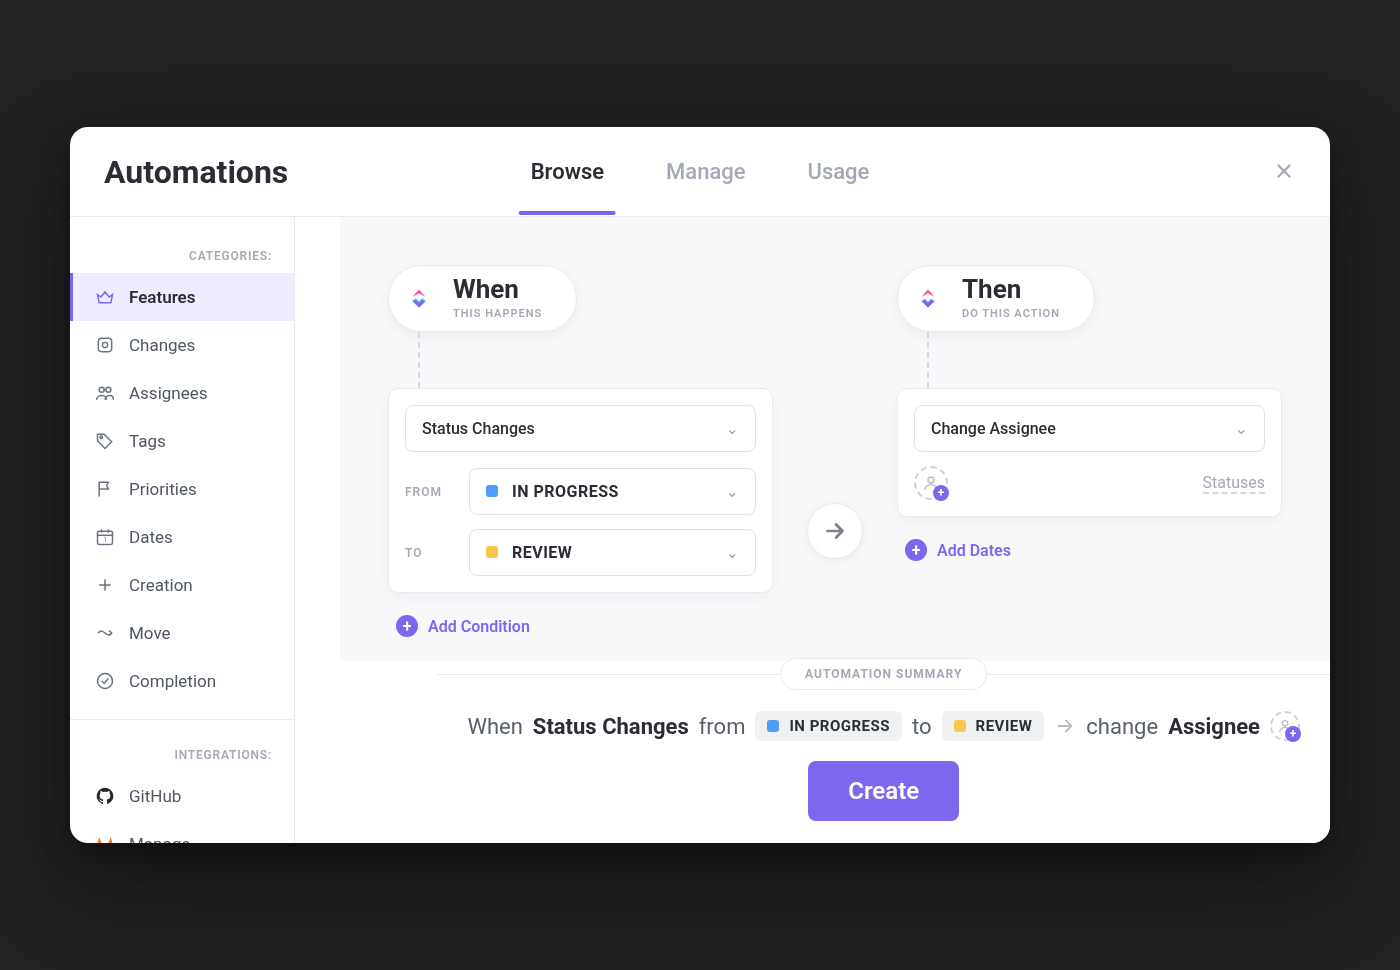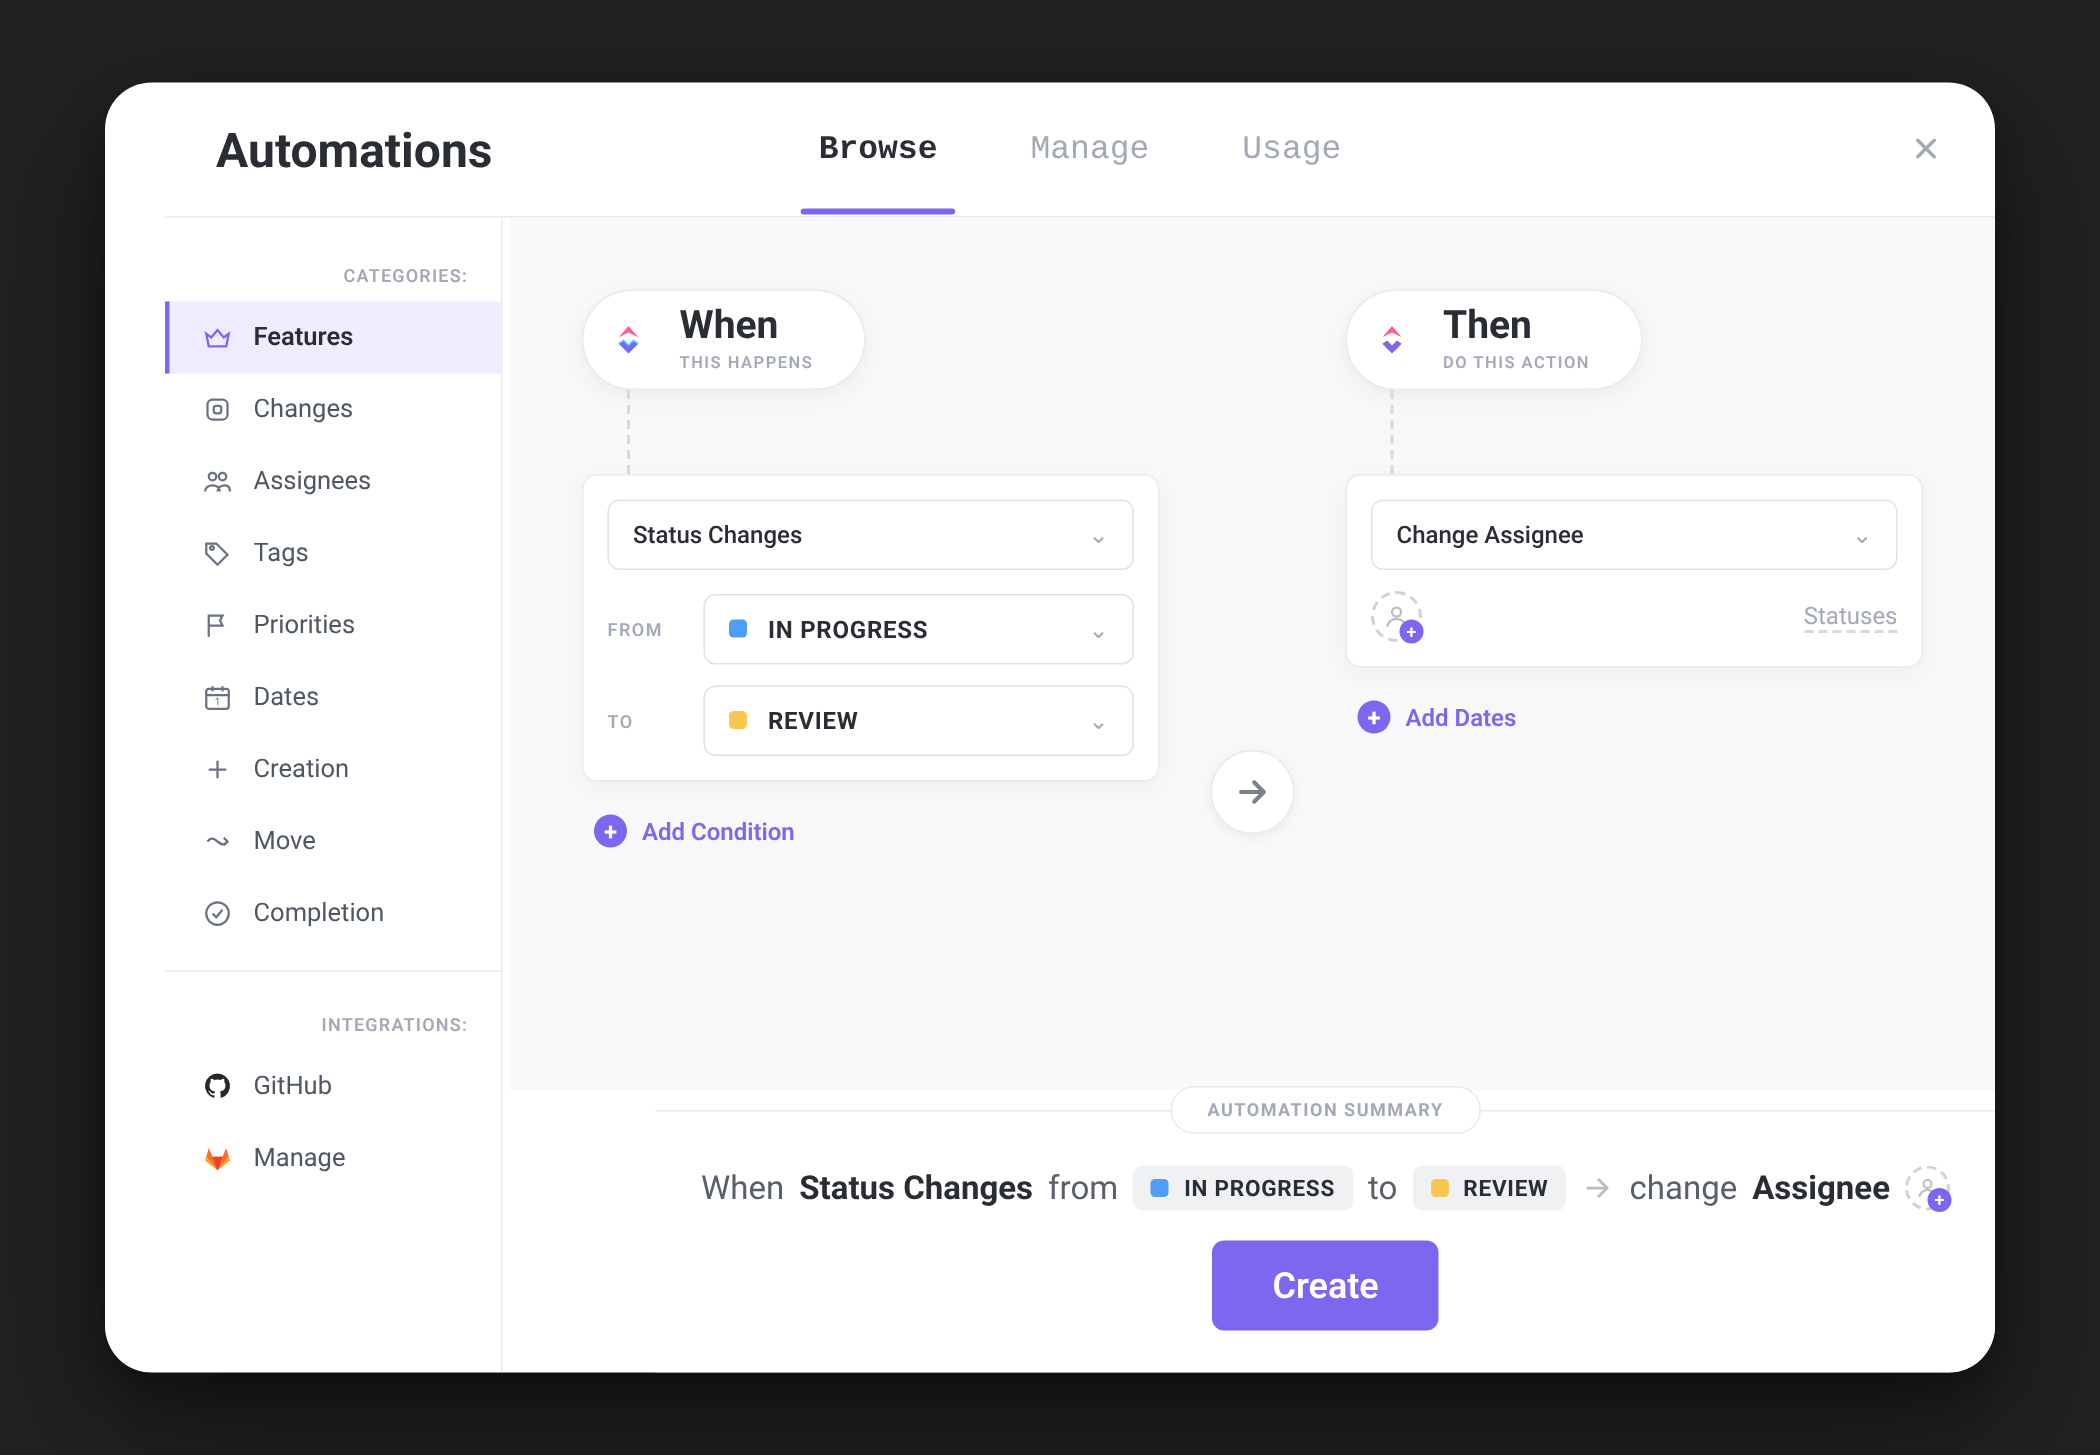--- a/index.html
+++ b/index.html
@@ -11,30 +11,30 @@
     --accent-soft:#efecff;
     --bg:#f7f8fa;
     --blue:#4f9cf9;
     --yellow:#f9c74f;
   }
   *{box-sizing:border-box;font-family:-apple-system,BlinkMacSystemFont,"Segoe UI",Roboto,Helvetica,Arial,sans-serif;}
   html,body{margin:0;padding:0;background:#222;}
   body{display:flex;align-items:center;justify-content:center;min-height:100vh;}
 
   .modal{
-    width:1260px;height:860px;background:#fff;border-radius:31px;
+    width:1260px;height:716px;background:#fff;border-radius:18px;
     box-shadow:0 40px 90px rgba(0,0,0,.45),0 10px 30px rgba(0,0,0,.3);
-    display:flex;flex-direction:column;overflow:hidden;position:relative;padding-left:40px;
+    display:flex;flex-direction:column;overflow:hidden;position:relative;
   }
 
   
   .header{display:flex;align-items:center;height:90px;border-bottom:1px solid var(--border);position:relative;}
   .title{font-size:32px;font-weight:700;color:var(--ink);padding-left:34px;width:270px;}
   .tabs{display:flex;gap:54px;position:absolute;left:50%;transform:translateX(-50%);}
-  .tab{font-size:22px;color:var(--light);font-weight:500;padding:30px 4px;cursor:pointer;position:relative;font-family:Liberation Mono, monospace;}
+  .tab{font-size:22px;color:var(--light);font-weight:500;padding:30px 4px;cursor:pointer;position:relative;}
   .tab.active{color:var(--ink);font-weight:600;}
   .tab.active::after{content:"";position:absolute;left:-8px;right:-8px;bottom:-1px;height:4px;background:var(--accent);border-radius:2px;}
   .close{position:absolute;right:30px;top:28px;width:32px;height:32px;cursor:pointer;display:flex;align-items:center;justify-content:center;}
 
   
   .body{flex:1;display:flex;min-height:0;}
   .sidebar{width:225px;border-right:1px solid var(--border);padding-top:18px;overflow-y:auto;}
   .side-head{font-size:12px;letter-spacing:.8px;color:var(--light);font-weight:600;padding:14px 22px 10px;text-align:right;}
   .side-item{display:flex;align-items:center;gap:14px;padding:14px 22px;font-size:17px;color:#4f5762;cursor:pointer;border-left:3px solid transparent;}
   .side-item.active{background:var(--accent-soft);border-left-color:var(--accent);color:var(--ink);font-weight:600;}

